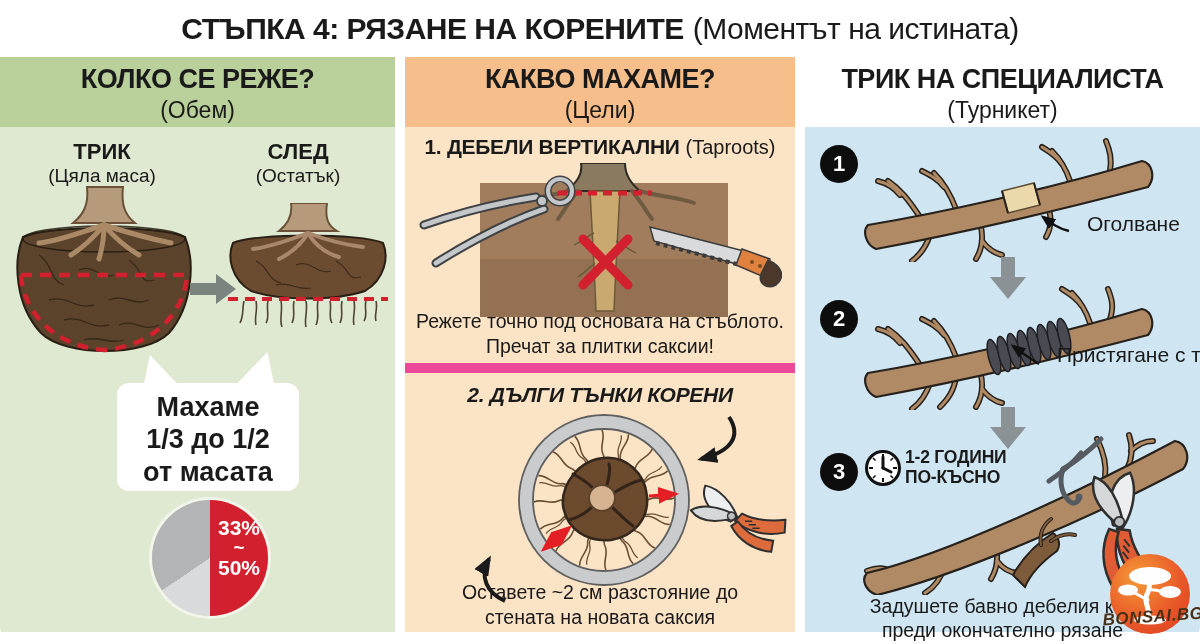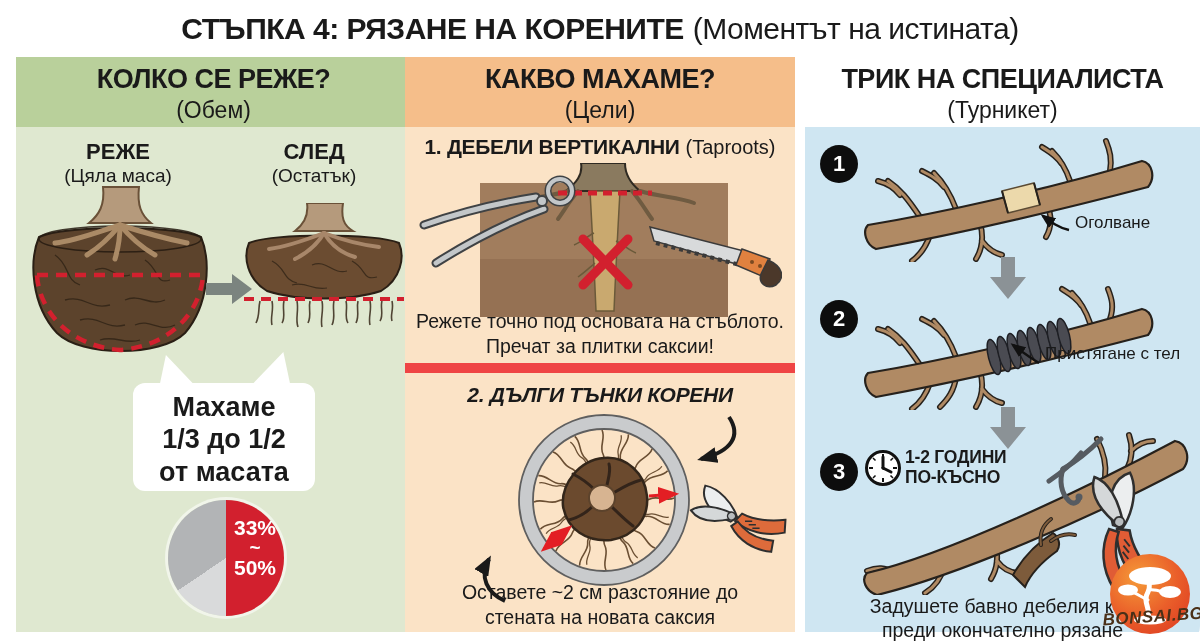--- a/index.html
+++ b/index.html
@@ -5,22 +5,22 @@
   html,body{margin:0;padding:0;background:#fff;}
   #stage{position:relative;width:1200px;height:644px;background:#ffffff;overflow:hidden;
          font-family:"Liberation Sans","DejaVu Sans",sans-serif;color:#1a1a1a;border-radius:18px;}
   .abs{position:absolute;}
   
   #main-header{left:0;top:0;width:1200px;height:57px;display:flex;align-items:center;justify-content:center;}
   #main-header .t-bold{font-weight:700;font-size:30px;letter-spacing:-0.5px;}
   #main-header .t-light{font-weight:400;font-size:30px;letter-spacing:-0.5px;margin-left:9px;}
   
   .col{top:57px;height:575px;}
-  #col-left{left:16px;width:395px;background:#dfe8d0;}
-  #col-mid{left:405px;width:390px;background:#ef4444;}
+  #col-left{left:0;width:395px;background:#dfe8d0;}
+  #col-mid{left:405px;width:390px;background:#ec4899;}
   #col-right{left:805px;width:395px;background:#cfe6f2;}
   .band{left:0;top:0;width:100%;height:70px;text-align:center;}
   #col-left .band{background:#b9d09b;}
   #col-mid .band{background:#f5be8a;}
   #col-right .band{background:#ffffff;}
   .band-title{font-weight:700;font-size:27px;letter-spacing:-0.5px;padding-top:7px;}
   .band-sub{font-weight:400;font-size:23px;margin-top:2px;}
   
   .ba-label{top:82px;text-align:center;}
   .ba-label .l1{font-weight:700;font-size:22px;}
@@ -44,21 +44,21 @@
   .panel-heading .h-light{font-weight:400;font-size:20px;}
   .caption{width:100%;text-align:center;font-size:19.5px;line-height:1.25;}
   #caption-1{bottom:5px;}
   #caption-2{bottom:3px;}
   
   .badge{width:38px;height:38px;border-radius:50%;background:#0d0d0d;color:#fff;
          font-weight:700;font-size:22px;text-align:center;line-height:38px;z-index:4;}
   #badge-1{left:15px;top:88px;}
   #badge-2{left:15px;top:243px;}
   #badge-3{left:15px;top:396px;}
-  .step-label{font-size:17px;white-space:nowrap;display:flex;align-items:center;gap:4px;}
+  .step-label{font-size:21px;white-space:nowrap;display:flex;align-items:center;gap:16px;}
   #step1-label{left:232px;top:155px;}
   #step2-label{left:202px;top:286px;}
   #step3-text{left:100px;top:390px;font-weight:700;font-size:17.5px;line-height:1.15;letter-spacing:-0.2px;}
   .darr{z-index:1;}
   #darr-1{left:185px;top:200px;}
   #darr-2{left:185px;top:350px;}
   #caption-3{left:0;top:537px;width:395px;text-align:center;font-size:19.5px;line-height:1.25;z-index:3;}
   #logo{left:303px;top:495px;width:92px;height:80px;z-index:5;}
   #logo-text{left:-18px;top:55px;width:126px;text-align:center;font-weight:700;font-style:italic;
              font-size:17px;color:#4a3018;transform:rotate(-4deg);letter-spacing:.5px;}
@@ -73,21 +73,21 @@
     <span class="t-light">(Моментът на истината)</span>
   </div>
 
   <div id="col-left" class="abs col">
     <div class="abs band">
       <div class="band-title">КОЛКО СЕ РЕЖЕ?</div>
       <div class="band-sub">(Обем)</div>
     </div>
 
     <div class="abs ba-label" style="left:12px;width:180px;">
-      <div class="l1">РЕЖЕ</div>
+      <div class="l1">ТРИК</div>
       <div class="l2">(Цяла маса)</div>
     </div>
     <div class="abs ba-label" style="left:212px;width:172px;">
       <div class="l1">СЛЕД</div>
       <div class="l2">(Остатък)</div>
     </div>
 
     <svg class="abs" style="left:8px;top:128px;" width="192" height="180" viewBox="0 0 192 180">
       <path d="M79,2 C81,20 75,30 65,38 L127,38 C117,30 113,20 115,2 Z" fill="#b59a7c" stroke="#6a5138" stroke-width="2"></path>
       <path d="M15,52 C41,40 151,40 177,52 C187,76 185,120 161,148 C137,172 57,172 33,148 C7,120 5,76 15,52 Z" fill="#5c432c" stroke="#2a1f15" stroke-width="2"></path>

